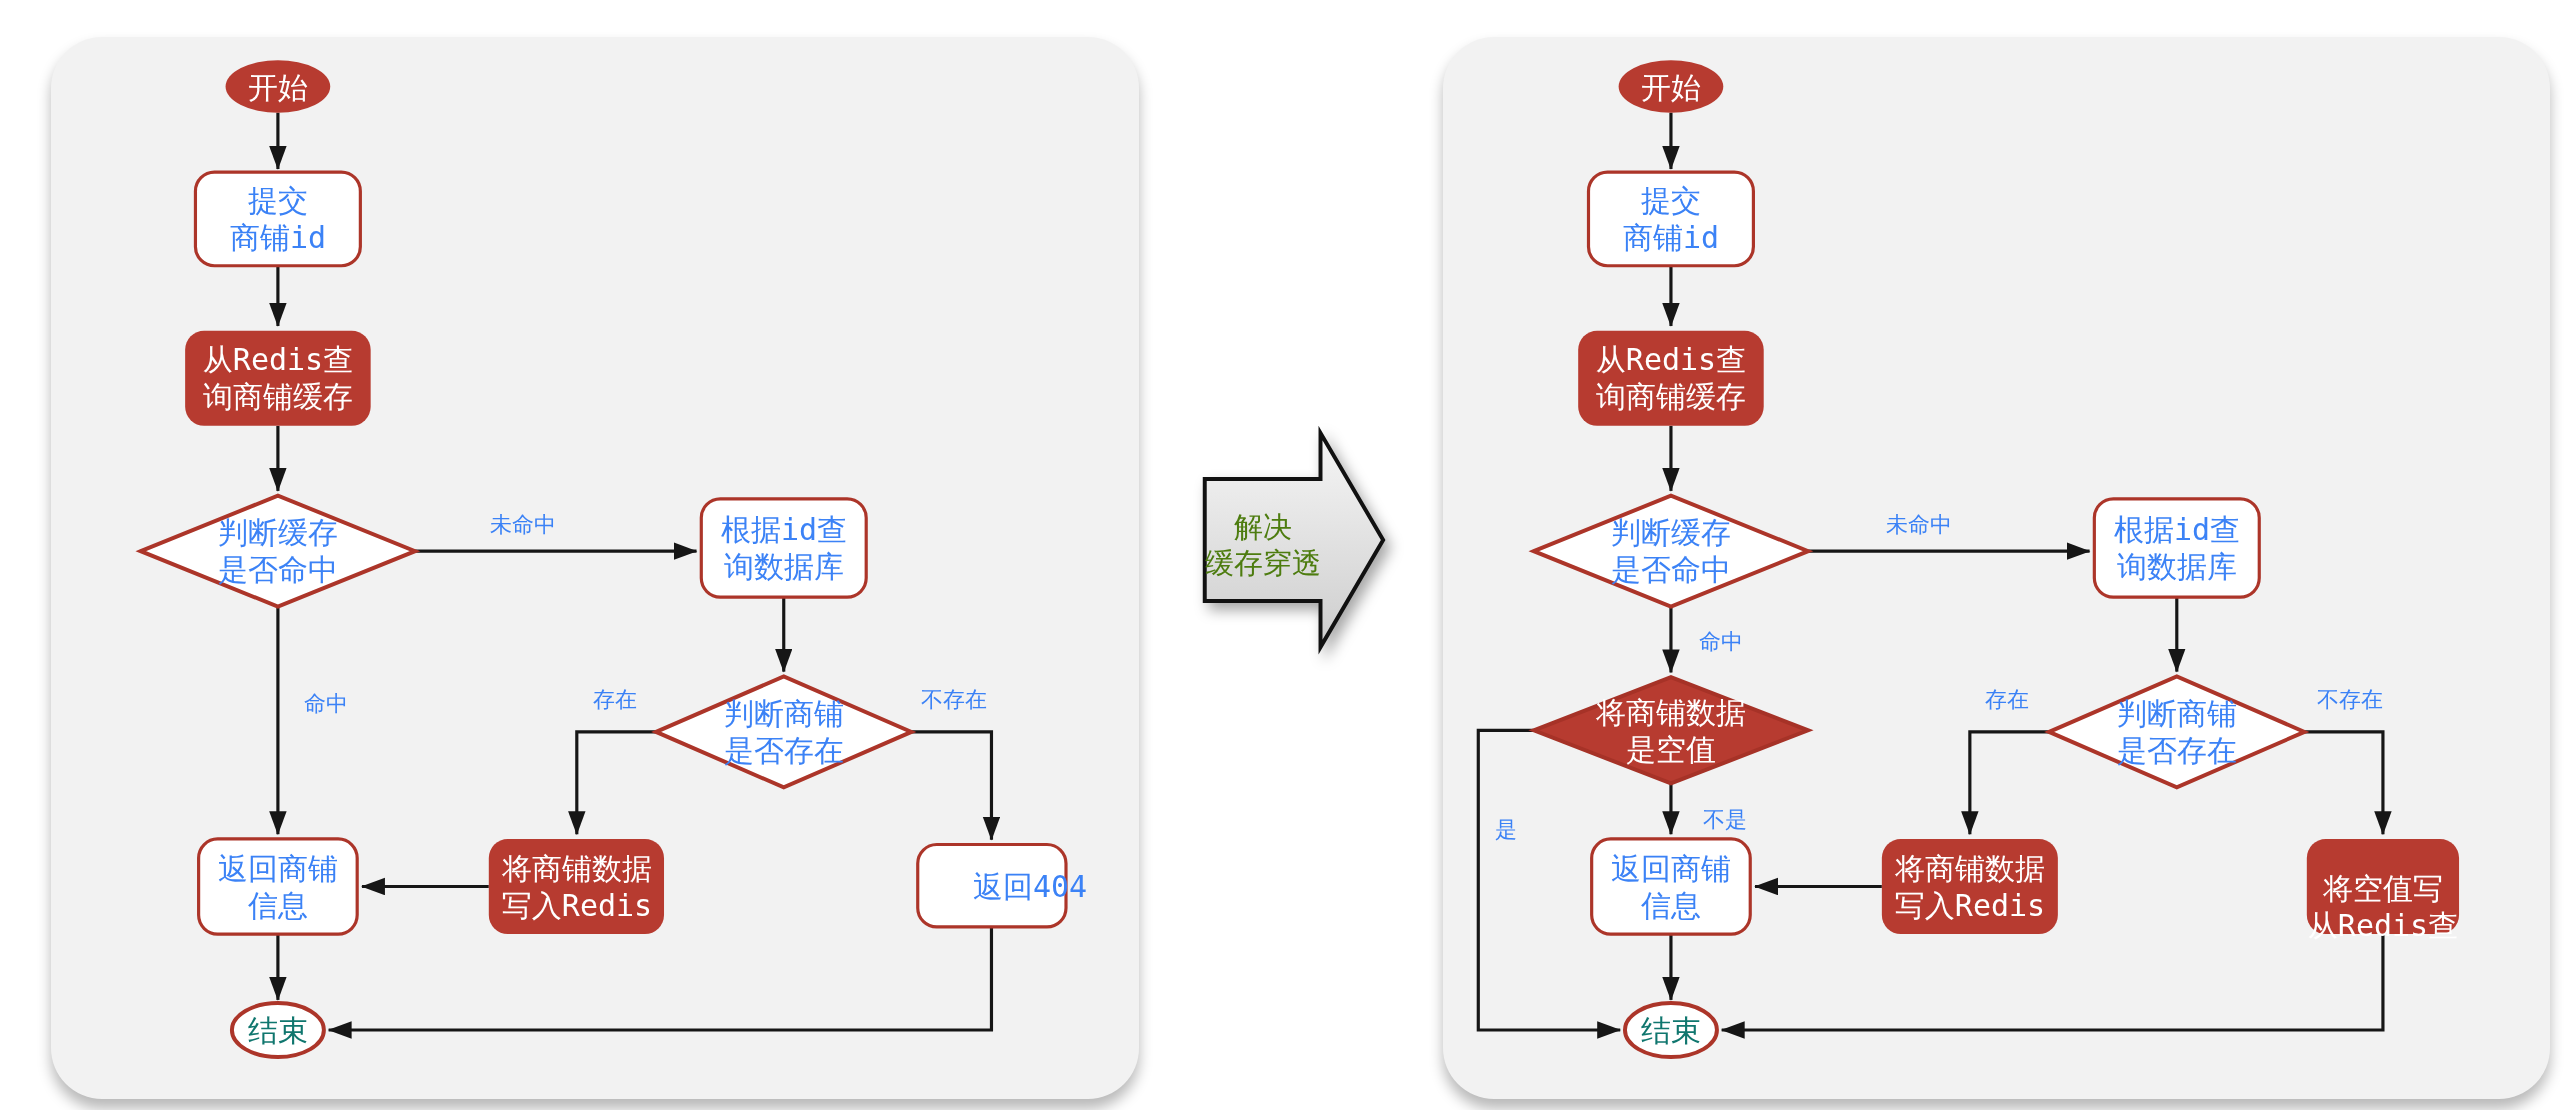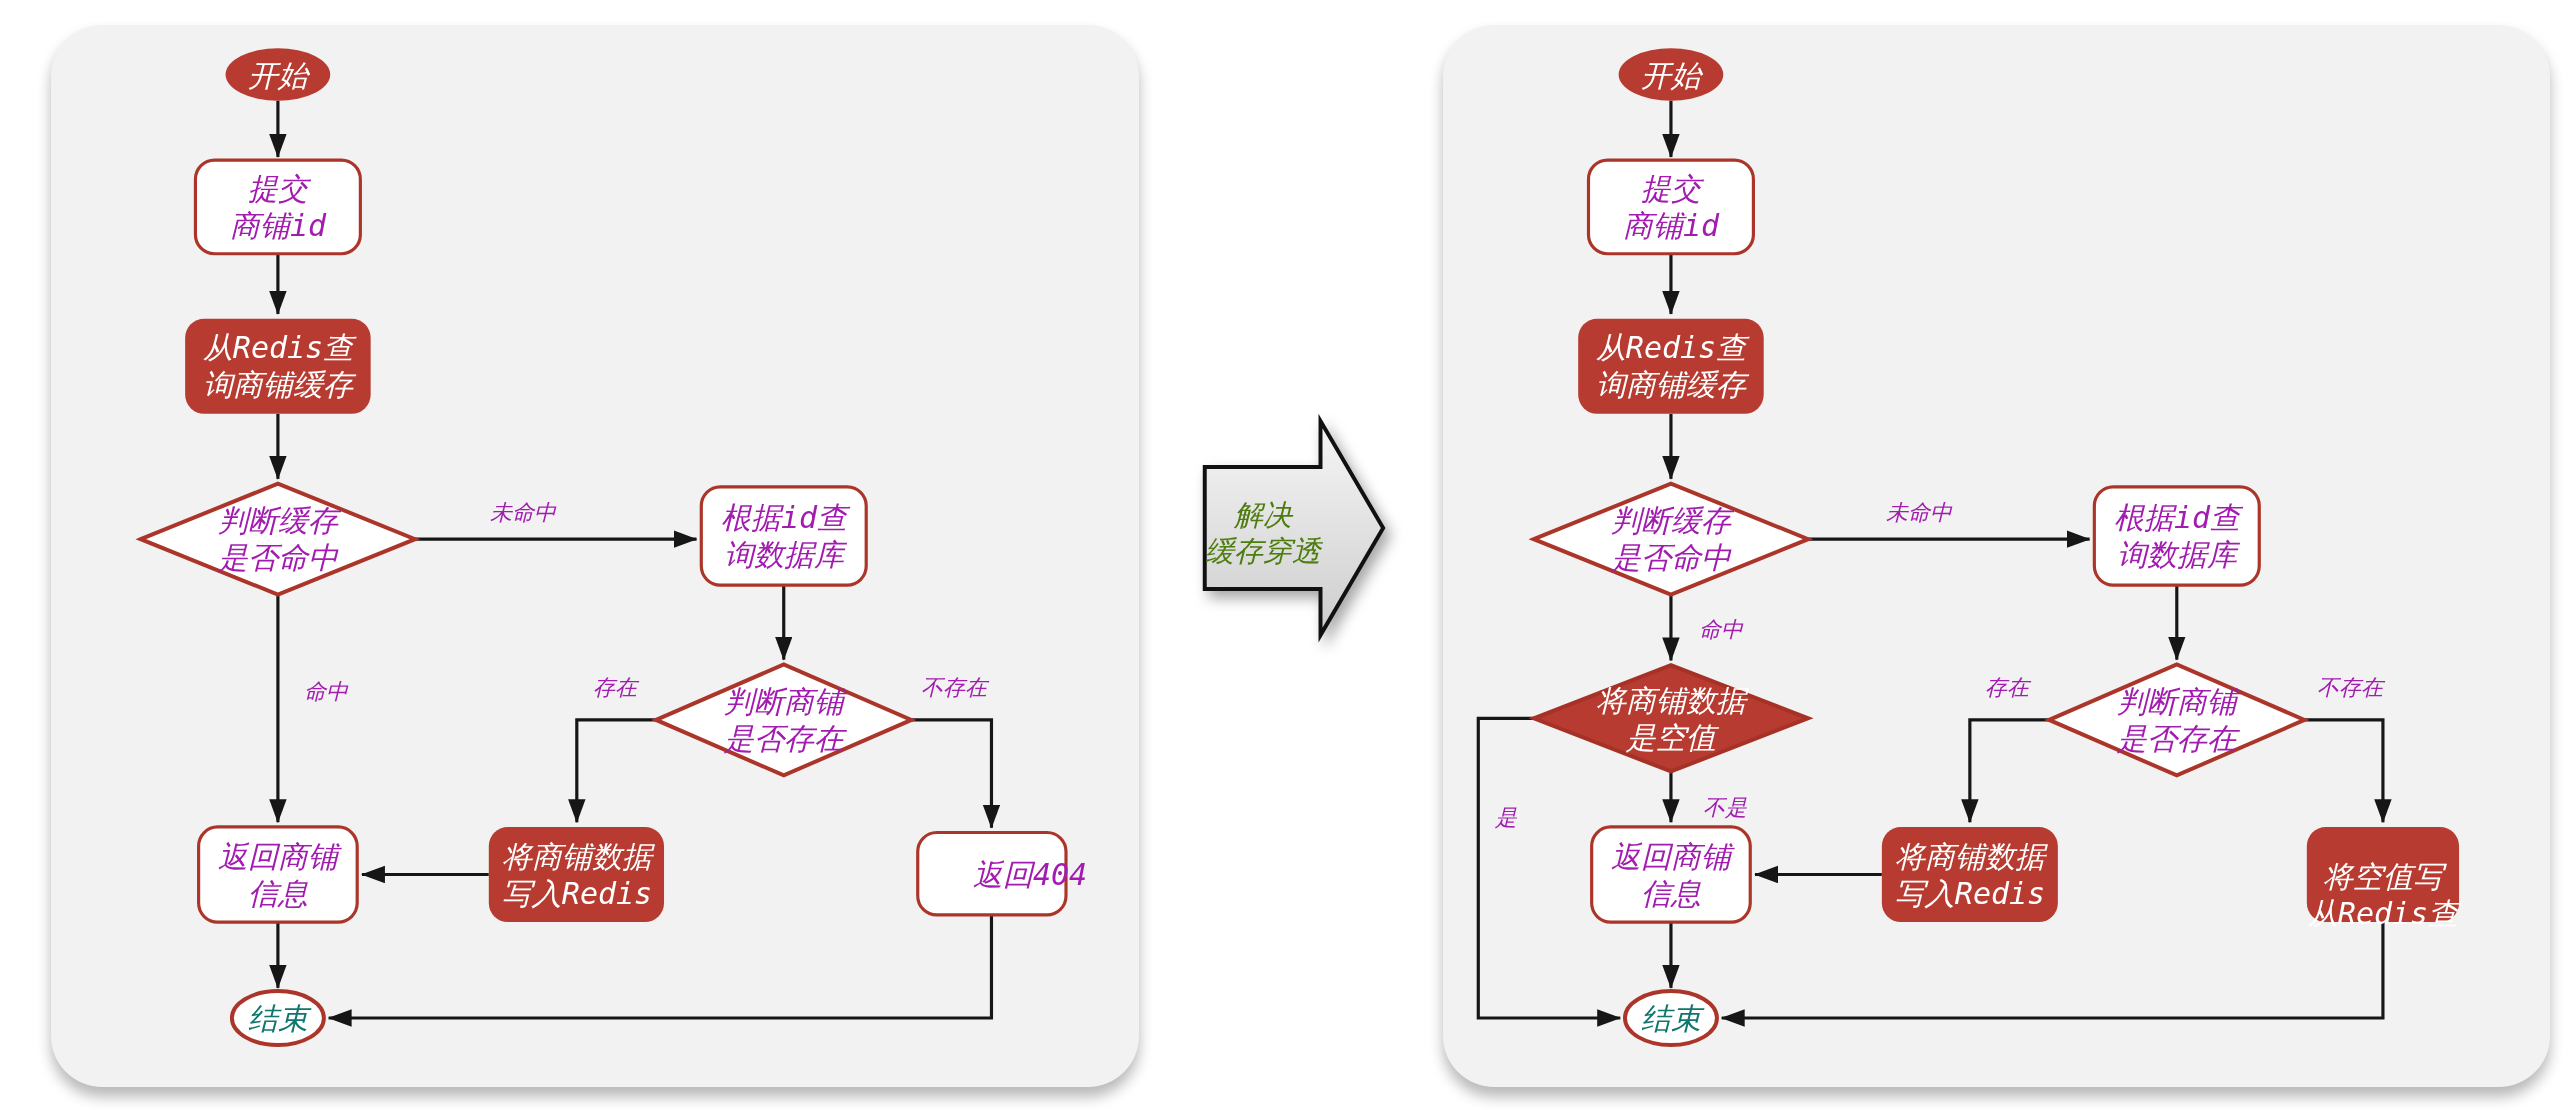--- a/index.html
+++ b/index.html
@@ -1,25 +1,25 @@
 <!DOCTYPE html>
 <html style="font-size:12.7px"><head>
 <meta charset="utf-8">
 <style>
   html,body{margin:0;padding:0;background:#FFFFFF;}
   body{width:2576px;height:1110px;position:relative;overflow:hidden;
        font-family:"DejaVu Sans Mono","DejaVu Sans",sans-serif;}
-  .stage{position:absolute;left:0;top:0;width:2576px;height:784px;font-style:italic;}
+  .stage{position:absolute;left:0;top:12px;width:2576px;height:784px;}
   .panel{position:absolute;background:#F2F2F2;border-radius:51px;
          box-shadow:0 9.5px 14.3px rgba(0,0,0,0.28);}
   .panel.left{left:51px;top:24.6px;width:1088px;height:1062px;}
   .panel.right{left:1443px;top:24.6px;width:1107px;height:1062px;}
   svg.layer{position:absolute;left:0;top:0;}
   .lbl{position:absolute;transform:translate(-50%,-50%);text-align:center;
-       font-size:30px;line-height:37px;color:#a21caf;white-space:nowrap;}
+       font-size:30px;line-height:37px;color:#3b82f6;white-space:nowrap;}
   .lbl.white{color:#FFFFFF;}
   .lbl.redtx{color:#0f766e;}
   .lbl.edge{font-size:22px;}
   .lbl.arrowlbl{color:#4d7c0f;font-size:29px;line-height:36px;}
   .blockarrow{filter:drop-shadow(7px 9px 9px rgba(0,0,0,0.35));}
 </style>
 </head>
 <body>
 
 <div class="stage">

